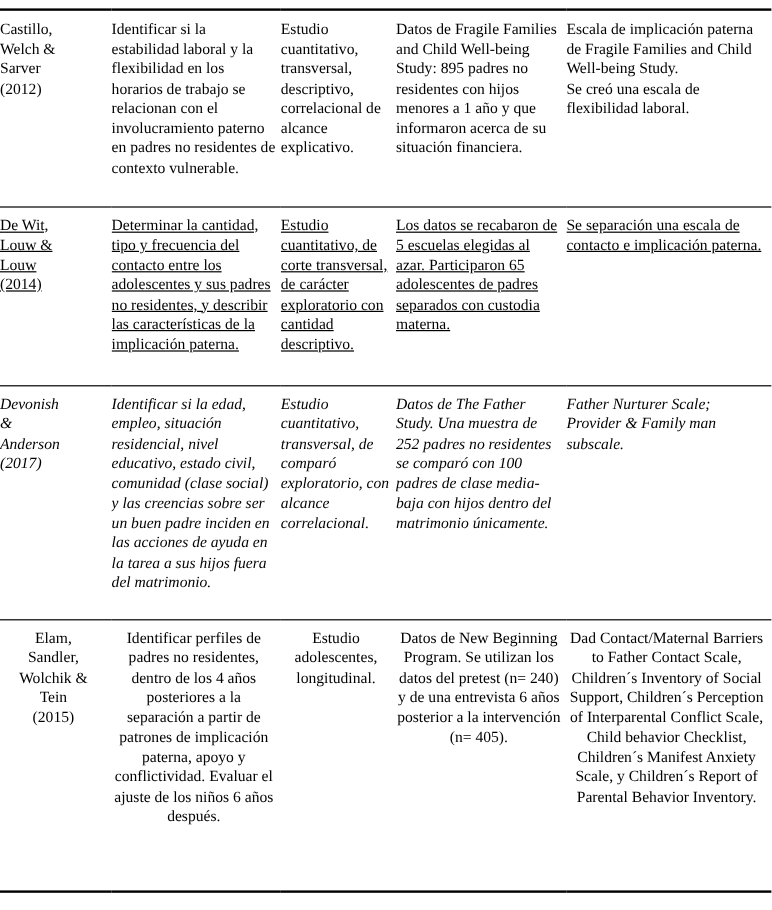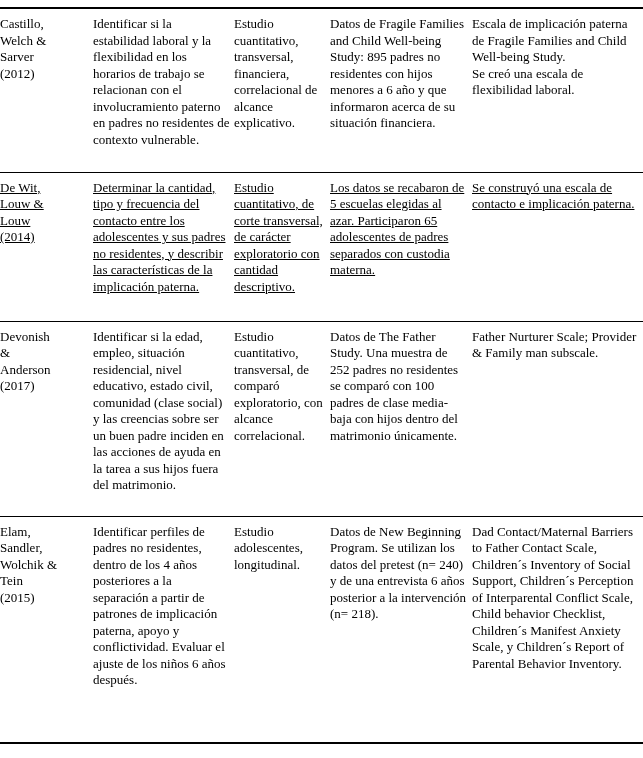--- a/index.html
+++ b/index.html
@@ -24,34 +24,35 @@
     width: 643px;
     margin-top: 7px;
     border-top: 2px solid #000000;
     border-bottom: 2px solid #000000;
   }
   table.studies tr {
     border-bottom: 1px solid #000000;
   }
   table.studies tr:last-child {
     border-bottom: none;
+    text-align: center;
   }
   table.studies td {
     vertical-align: top;
     font-size: 13px;
     line-height: 16.5px;
     padding: 7px 4px 6px 0;
     white-space: pre-line;
     overflow: hidden;
   }
   td.c-authors { padding-left: 11px; }
   td.c-objective { padding-right: 3px; }
   tr.r1 { height: 164px; padding-left: 16px; }
   tr.r2 { height: 149px; text-decoration: underline; }
-  tr.r3 { height: 195px; }
+  tr.r3 { height: 195px; font-style: italic; }
   tr.r4 { height: 227px; }
 </style>
 </head>
 <body>
 
 <div class="page">
   <table class="studies">
     <colgroup>
       <col style="width:93px">
       <col style="width:141px">
@@ -59,51 +60,51 @@
       <col style="width:142px">
       <col style="width:171px">
     </colgroup>
     <tbody>
       <tr class="r1">
         <td class="c-authors">Castillo,
 Welch &amp;
 Sarver
 (2012)</td>
         <td class="c-objective">Identificar si la estabilidad laboral y la flexibilidad en los horarios de trabajo se relacionan con el involucramiento paterno en padres no residentes de contexto vulnerable.</td>
-        <td class="c-method">Estudio cuantitativo, transversal, financiera, correlacional de alcance explicativo.</td>
-        <td class="c-sample">Datos de Fragile Families and Child Well-being Study: 895 padres no residentes con hijos menores a 6 año y que informaron acerca de su situación financiera.</td>
+        <td class="c-method">Estudio cuantitativo, transversal, descriptivo, correlacional de alcance explicativo.</td>
+        <td class="c-sample">Datos de Fragile Families and Child Well-being Study: 895 padres no residentes con hijos menores a 1 año y que informaron acerca de su situación financiera.</td>
         <td class="c-instruments">Escala de implicación paterna de Fragile Families and Child Well-being Study.
 Se creó una escala de flexibilidad laboral.</td>
       </tr>
       <tr class="r2">
         <td class="c-authors">De Wit,
 Louw &amp;
 Louw
 (2014)</td>
         <td class="c-objective">Determinar la cantidad, tipo y frecuencia del contacto entre los adolescentes y sus padres no residentes, y describir las características de la implicación paterna.</td>
         <td class="c-method">Estudio cuantitativo, de corte transversal, de carácter exploratorio con cantidad descriptivo.</td>
         <td class="c-sample">Los datos se recabaron de 5 escuelas elegidas al azar. Participaron 65 adolescentes de padres separados con custodia materna.</td>
-        <td class="c-instruments">Se construyó una escala de contacto e implicación paterna.</td>
+        <td class="c-instruments">Se separación una escala de contacto e implicación paterna.</td>
       </tr>
       <tr class="r3">
         <td class="c-authors">Devonish
 &amp;
 Anderson
 (2017)</td>
         <td class="c-objective">Identificar si la edad, empleo, situación residencial, nivel educativo, estado civil, comunidad (clase social) y las creencias sobre ser un buen padre inciden en las acciones de ayuda en la tarea a sus hijos fuera del matrimonio.</td>
         <td class="c-method">Estudio cuantitativo, transversal, de comparó exploratorio, con alcance correlacional.</td>
         <td class="c-sample">Datos de The Father Study. Una muestra de 252 padres no residentes se comparó con 100 padres de clase media-baja con hijos dentro del matrimonio únicamente.</td>
         <td class="c-instruments">Father Nurturer Scale; Provider &amp; Family man subscale.</td>
       </tr>
       <tr class="r4">
         <td class="c-authors">Elam,
 Sandler,
 Wolchik &amp;
 Tein
 (2015)</td>
         <td class="c-objective">Identificar perfiles de padres no residentes, dentro de los 4 años posteriores a la separación a partir de patrones de implicación paterna, apoyo y conflictividad. Evaluar el ajuste de los niños 6 años después.</td>
         <td class="c-method">Estudio adolescentes, longitudinal.</td>
-        <td class="c-sample">Datos de New Beginning Program. Se utilizan los datos del pretest (n= 240) y de una entrevista 6 años posterior a la intervención (n= 218).</td>
+        <td class="c-sample">Datos de New Beginning Program. Se utilizan los datos del pretest (n= 240) y de una entrevista 6 años posterior a la intervención (n= 405).</td>
         <td class="c-instruments">Dad Contact/Maternal Barriers to Father Contact Scale, Children´s Inventory of Social Support, Children´s Perception of Interparental Conflict Scale, Child behavior Checklist, Children´s Manifest Anxiety Scale, y Children´s Report of Parental Behavior Inventory.</td>
       </tr>
     </tbody>
   </table>
 </div>
 
 </body></html>

